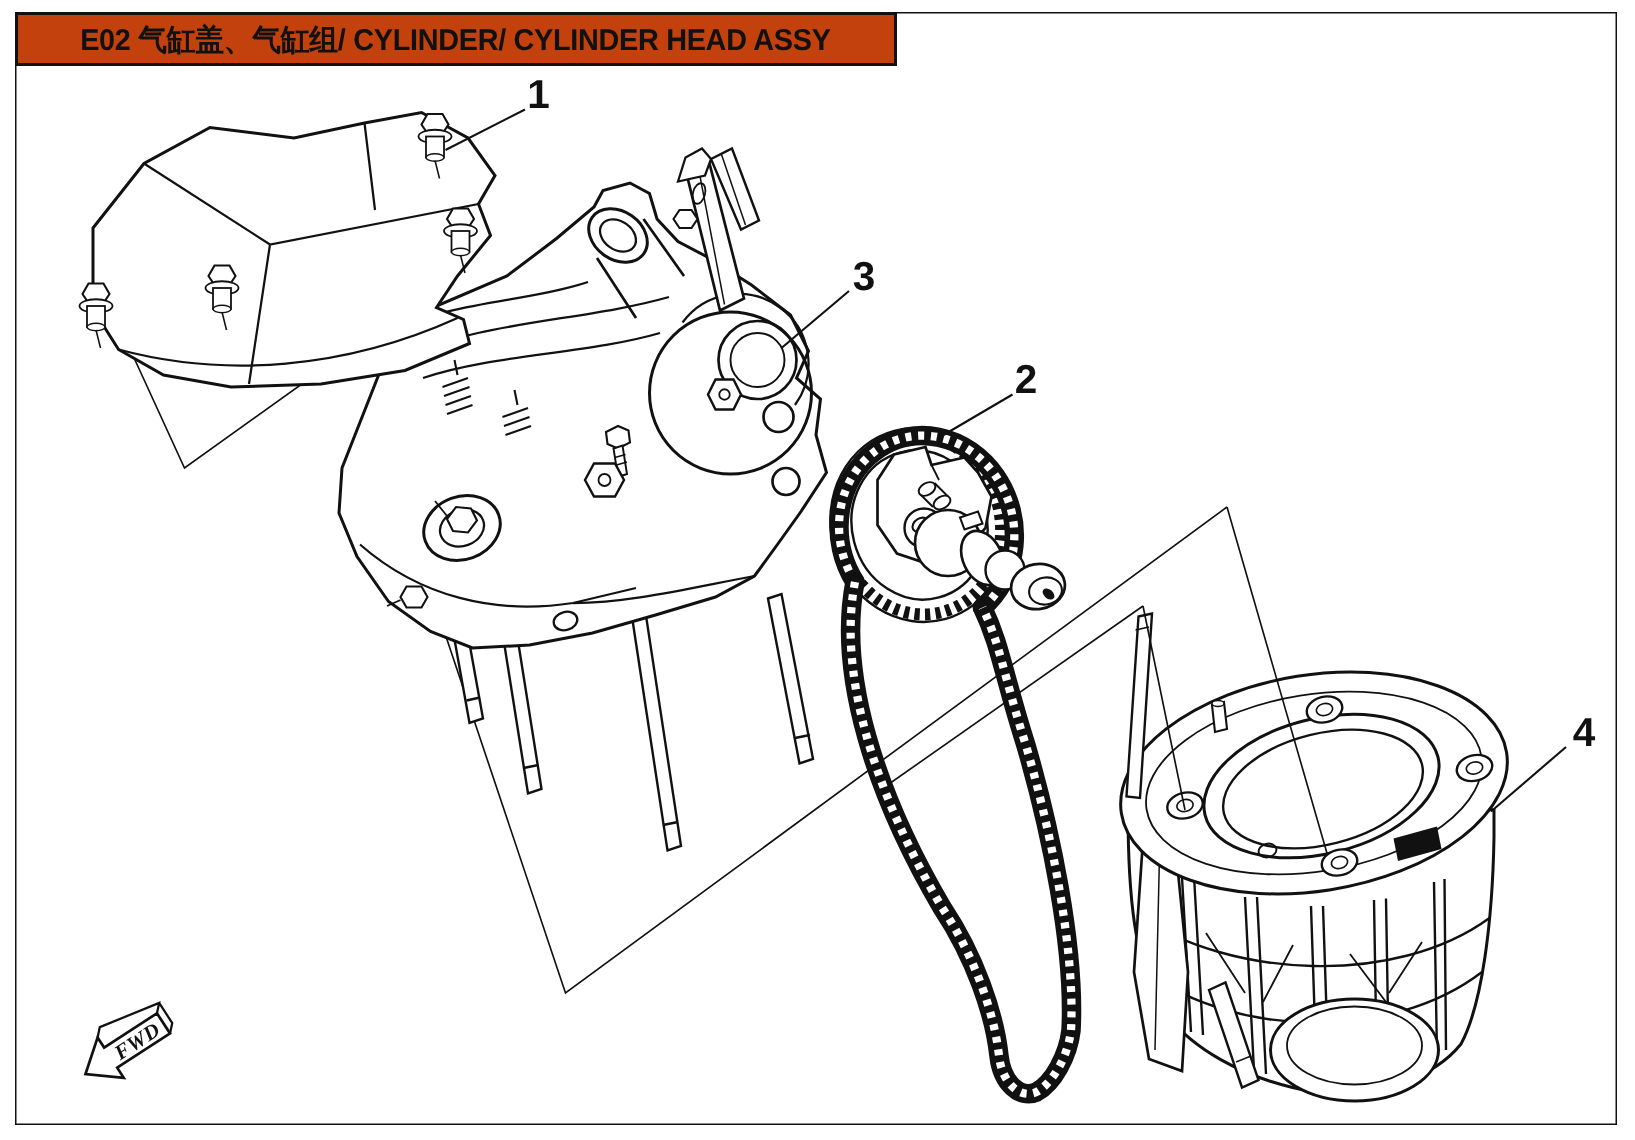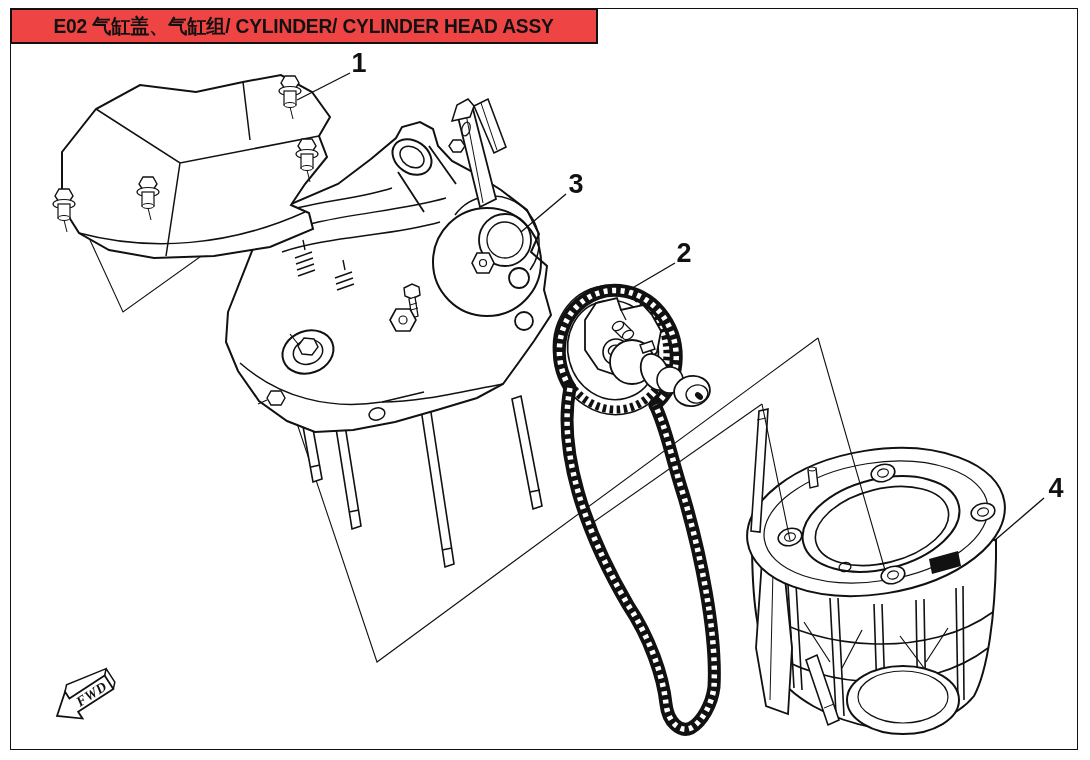--- a/index.html
+++ b/index.html
@@ -1,21 +1,21 @@
 <!DOCTYPE html>
 <html><head>
 <meta charset="utf-8">
 <style>
   html,body{margin:0;padding:0;background:#ffffff;}
   body{width:1090px;height:760px;position:relative;overflow:hidden;
        font-family:"Liberation Sans",sans-serif;}
   .page-border{position:absolute;left:10px;top:8px;width:1068px;height:742px;
        border:1.6px solid #111;background:#fff;box-sizing:border-box;}
   .title-box{position:absolute;left:10px;top:8px;width:588px;height:36px;
-       border:2px solid #111;box-sizing:border-box;background:#ef4444;
+       border:2px solid #111;box-sizing:border-box;background:#c2410c;
        display:flex;align-items:center;justify-content:center;z-index:5;}
   .title-box span{font-weight:bold;font-size:20px;color:#111;
        white-space:nowrap;transform:scaleX(.96);letter-spacing:-0.2px;}
   svg{position:absolute;left:0;top:0;z-index:2;}
   svg *{vector-effect:none;}
   .ln{stroke:#111;fill:none;}
   .part{stroke:#111;fill:#fff;}
   .thin{stroke:#111;stroke-width:1.1;fill:none;}
   text.callout{font-family:"Liberation Sans",sans-serif;font-weight:bold;
        font-size:27px;fill:#111;}

